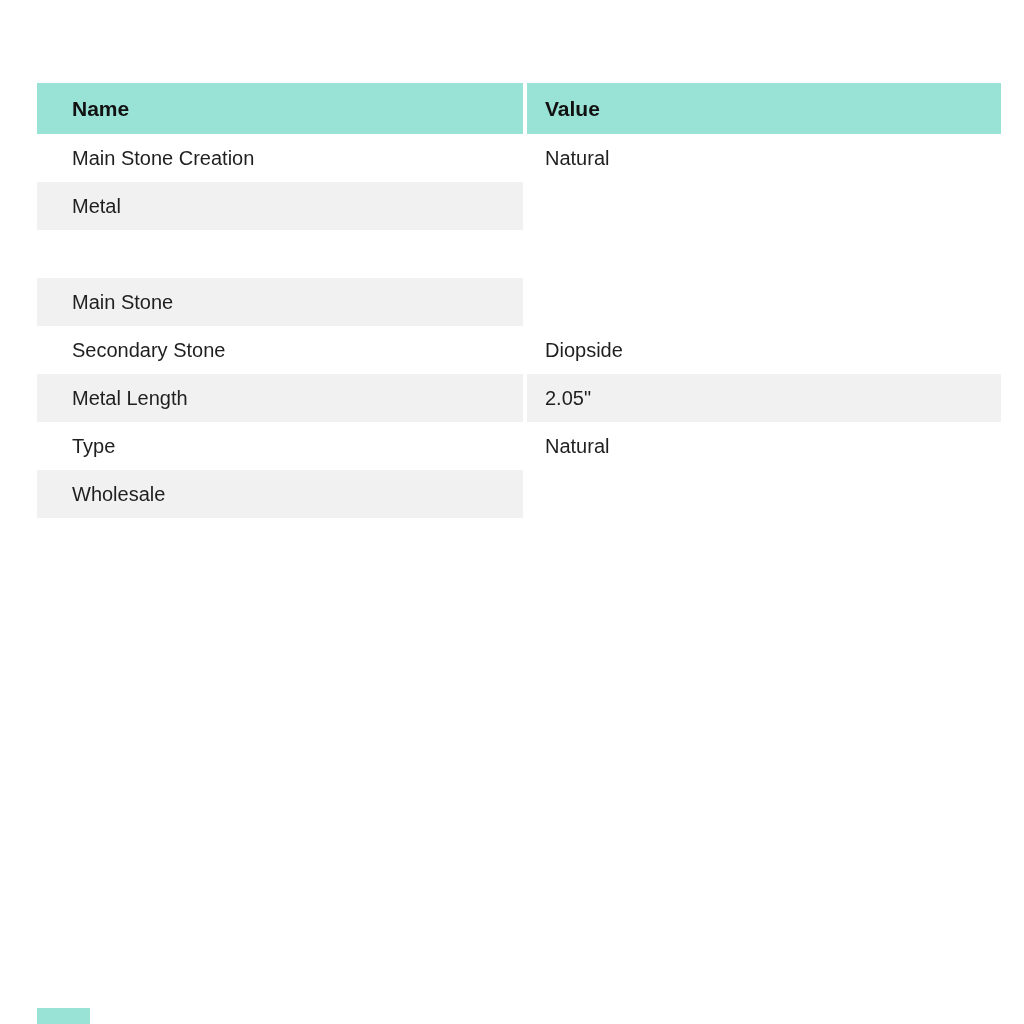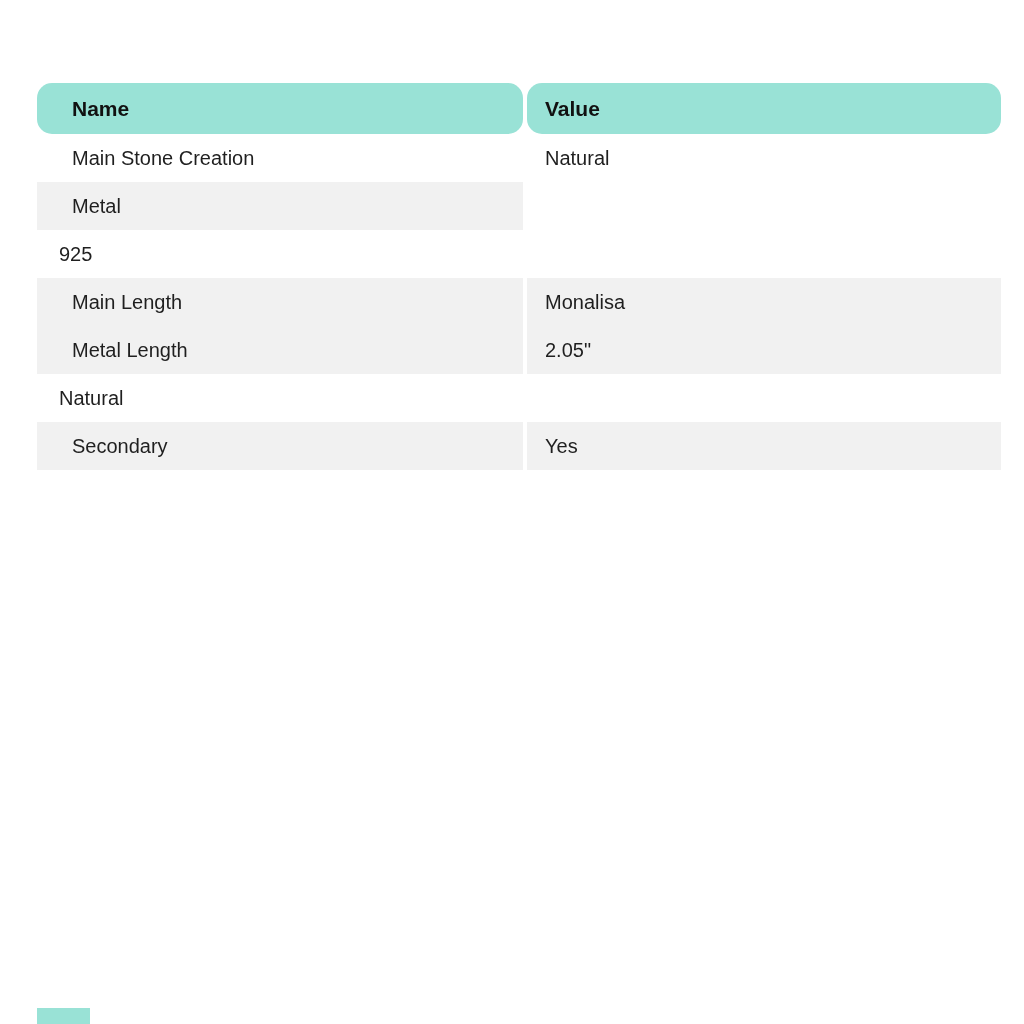--- a/index.html
+++ b/index.html
@@ -43,21 +43,20 @@
     overflow: hidden;
   }
   .name-cell  { width: 486px; padding-left: 35px; }
   .col-gap    { width: 4px; background: #ffffff; flex: 0 0 4px; }
   .value-cell { flex: 1; padding-left: 18px; text-align: center; }
   .trow.header .cell {
     background: var(--header-bg);
     color: var(--header-text);
     font-size: 21px;
     font-weight: 600;
-    border-radius: 15px;
   }
   .trow.alt .cell { background: var(--row-alt-bg); }
   .partial-fragment {
     position: absolute;
     left: 37px;
     top: 1008px;
     width: 53px;
     height: 16px;
     background: var(--header-bg);
   }
@@ -79,42 +78,45 @@
     <div class="cell value-cell">Natural</div>
   </div>
 
   <div class="trow alt">
     <div class="cell name-cell">Metal</div>
     <div class="col-gap"></div>
   </div>
 
   <div class="trow">
     <div class="col-gap"></div>
-    <div class="cell value-cell">925</div>
   </div>
 
   <div class="trow alt">
-    <div class="cell name-cell">Main Length</div>
+    <div class="cell name-cell">Main Stone</div>
     <div class="col-gap"></div>
-    <div class="cell value-cell">Monalisa</div>
   </div>
 
+  <div class="trow">
+    <div class="cell name-cell">Secondary Stone</div>
+    <div class="col-gap"></div>
+    <div class="cell value-cell">Diopside</div>
+  </div>
 
   <div class="trow alt">
     <div class="cell name-cell">Metal Length</div>
     <div class="col-gap"></div>
     <div class="cell value-cell">2.05"</div>
   </div>
 
   <div class="trow">
+    <div class="cell name-cell">Type</div>
     <div class="col-gap"></div>
     <div class="cell value-cell">Natural</div>
   </div>
 
   <div class="trow alt">
-    <div class="cell name-cell">Secondary</div>
+    <div class="cell name-cell">Wholesale</div>
     <div class="col-gap"></div>
-    <div class="cell value-cell">Yes</div>
   </div>
 
 </div>
 
 <div class="partial-fragment"></div>
 
 </body></html>

